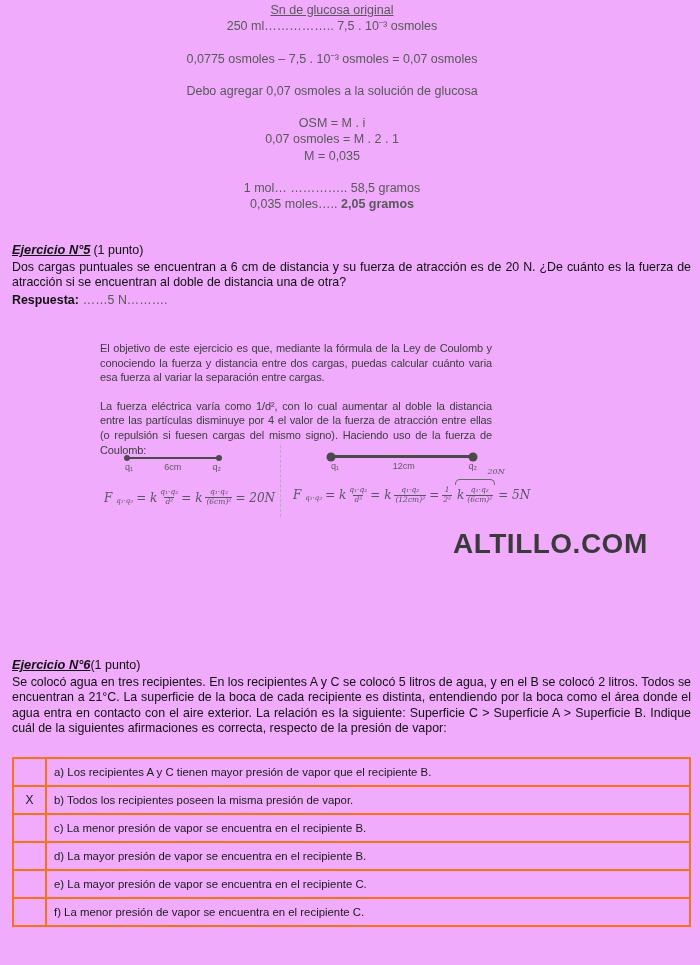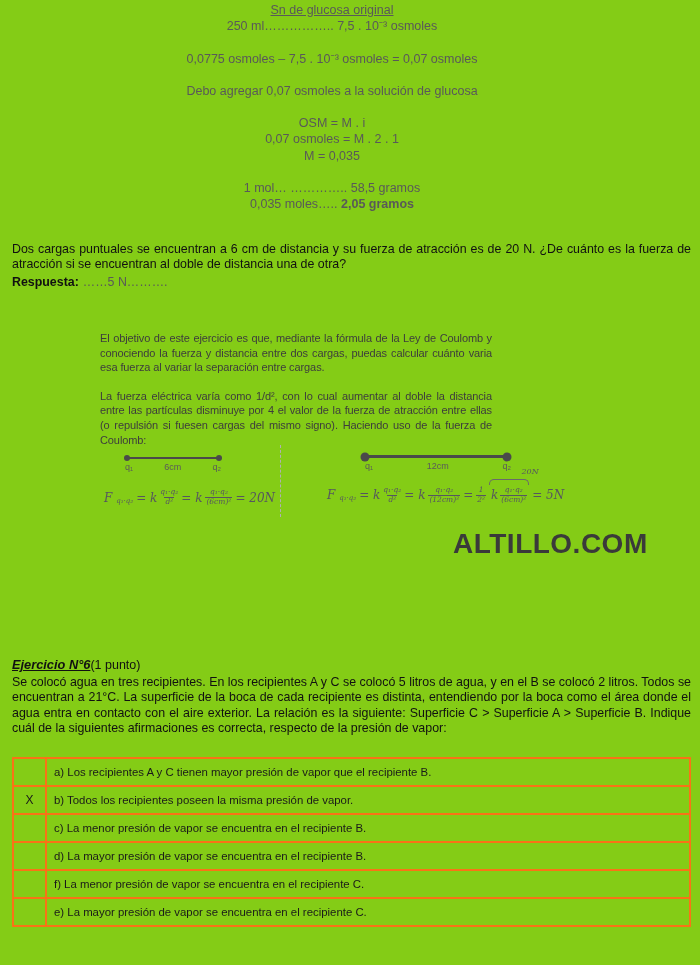--- a/index.html
+++ b/index.html
@@ -1,19 +1,19 @@
 <!DOCTYPE html>
 <html><head>
 <meta charset="utf-8">
 <style>
   html, body { margin: 0; padding: 0; background: #ffffff; }
   #page {
     position: relative;
     width: 700px; height: 965px;
-    background: #84cc16;
+    background: #f0abfc;
     font-family: "Liberation Sans", sans-serif;
     overflow: hidden;
   }
 
   
   #top-block {
     position: absolute; top: 2px; left: 0;
     width: 664px;
     text-align: center;
     color: #595959;
@@ -36,31 +36,30 @@
     margin-top: 2px;
     font-size: 12.4px; line-height: 15.4px;
     text-align: justify;
   }
   .answer-line { margin-top: 2px; font-size: 12.4px; }
   .answer-label { font-weight: bold; }
   .answer-value { color: #595959; margin-left: 4px; }
 
   
   #explain {
-    position: absolute; top: 331px; left: 100px; width: 392px;
+    position: absolute; top: 341px; left: 100px; width: 392px;
     color: #3d3d3d; font-size: 11px; line-height: 14.6px;
     text-align: justify; letter-spacing: -0.1px;
   }
   #explain .p2 { margin-top: 14px; }
 
   
   #diagrams {
     position: absolute; top: 445px; left: 100px; width: 420px;
     display: flex;
-    gap: 34px;
   }
   .diag-cell-left { width: 172px; border-right: 1px dashed #b0b0b0; padding: 2px 6px 10px 2px; }
   .diag-cell-right { flex: 1; padding: 2px 0 10px 12px; }
   .charge-line { position: relative; height: 1.5px; background: #4a4a4a; margin-top: 10px; }
   .charge-line.thick { height: 3px; margin-top: 8px; }
   .charge-dot {
     position: absolute; top: 50%; transform: translate(-50%, -50%);
     width: 6px; height: 6px; border-radius: 50%; background: #4a4a4a;
   }
   .charge-line.thick .charge-dot { width: 9px; height: 9px; }
@@ -129,20 +128,23 @@
     <div class="gap">0,0775 osmoles –  7,5 . 10⁻³ osmoles = 0,07 osmoles</div>
     <div class="gap">Debo agregar 0,07 osmoles  a la solución de glucosa</div>
     <div class="gap">OSM = M . i</div>
     <div>0,07 osmoles = M . 2 . 1</div>
     <div>M = 0,035</div>
     <div class="gap">1 mol… ………….. 58,5 gramos</div>
     <div><span>0,035 moles….. </span><span style="font-weight:bold">2,05 gramos</span></div>
   </div>
 
   <div id="ex5" class="ex-section">
+    <div>
+      <span class="ex-head">Ejercicio N°5</span><span class="ex-points">(1 punto)</span>
+    </div>
     <div class="ex-body">Dos cargas puntuales se encuentran a 6 cm de distancia y su fuerza de atracción es de 20 N. ¿De cuánto es la fuerza de atracción si se encuentran al doble de distancia una de otra?</div>
     <div class="answer-line">
       <span class="answer-label">Respuesta:</span><span class="answer-value">……5 N……….</span>
     </div>
   </div>
 
   <div id="explain">
     <div class="p1">El objetivo de este ejercicio es que, mediante la fórmula de la Ley de Coulomb y conociendo la fuerza y distancia entre dos cargas, puedas calcular cuánto varia esa fuerza al variar la separación entre cargas.</div>
     <div class="p2">La fuerza eléctrica varía como 1/d², con lo cual aumentar al doble la distancia entre las partículas disminuye por 4 el valor de la fuerza de atracción entre ellas (o repulsión si fuesen cargas del mismo signo). Haciendo uso de la fuerza de Coulomb:</div>
   </div>
@@ -243,22 +245,22 @@
       <tr>
         <td class="mark-cell"></td>
         <td>c) La menor presión de vapor se encuentra en el recipiente B.</td>
       </tr>
       <tr>
         <td class="mark-cell"></td>
         <td>d) La mayor presión de vapor se encuentra en el recipiente B.</td>
       </tr>
       <tr>
         <td class="mark-cell"></td>
+        <td>e) La mayor presión de vapor se encuentra en el recipiente C.</td>
+      </tr>
+      <tr>
+        <td class="mark-cell"></td>
         <td>f) La menor presión de vapor se encuentra en el recipiente C.</td>
-      </tr>
-      <tr>
-        <td class="mark-cell"></td>
-        <td>e) La mayor presión de vapor se encuentra en el recipiente C.</td>
       </tr>
     </tbody>
   </table>
 
 </div>
 
 </body></html>

